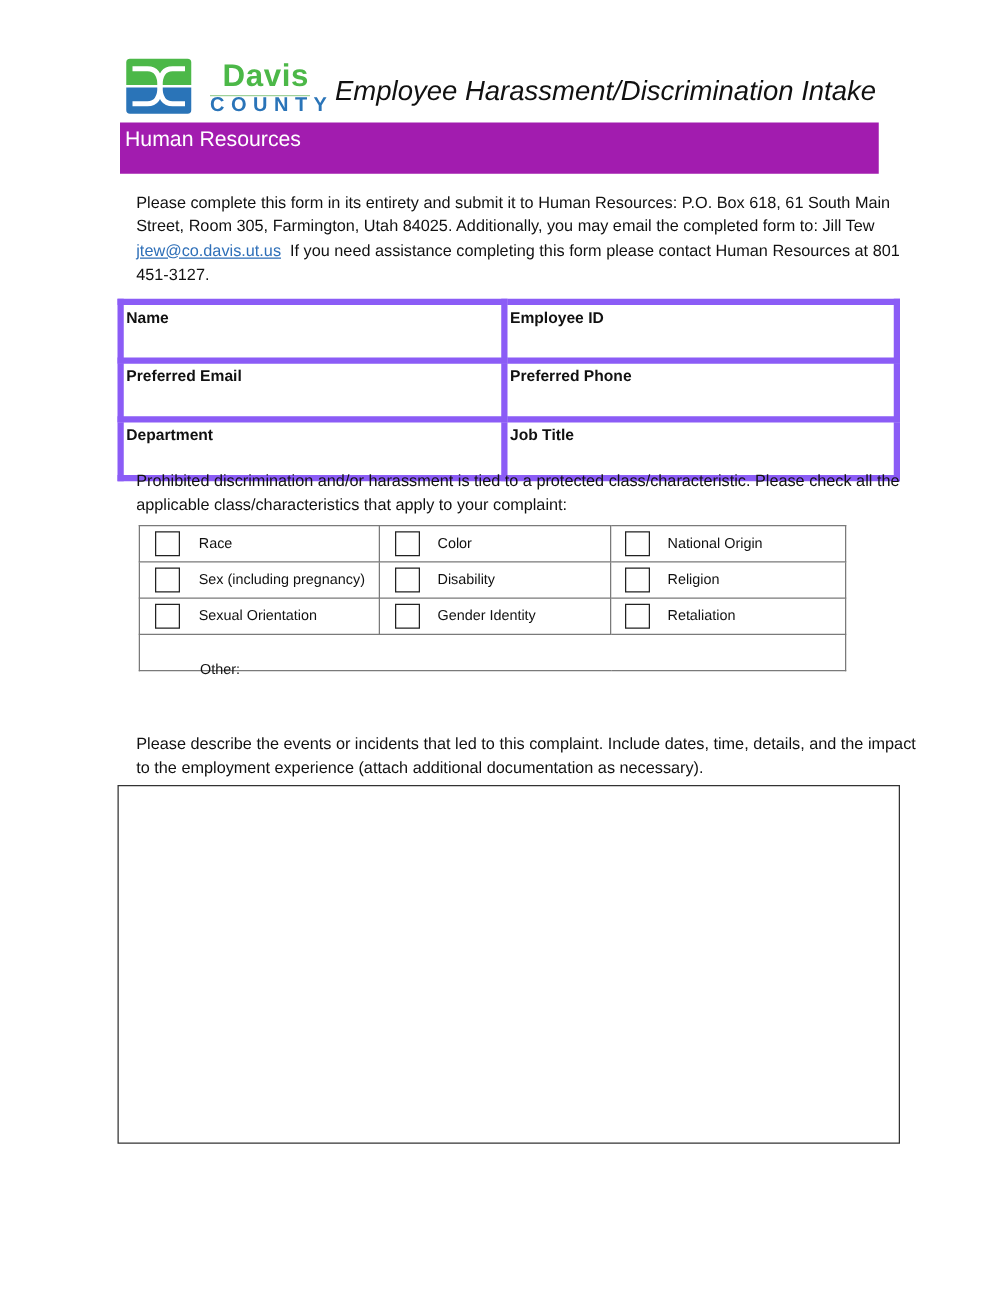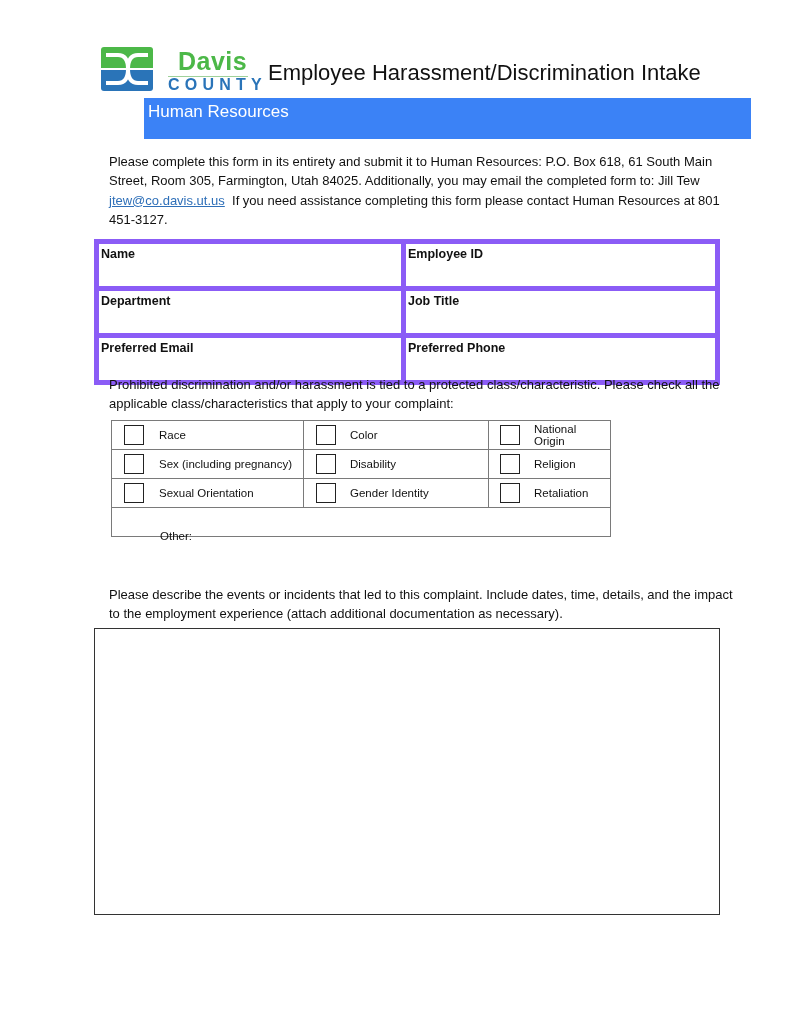--- a/index.html
+++ b/index.html
@@ -7,34 +7,34 @@
          font-family: "Liberation Sans", "DejaVu Sans", sans-serif; color: #111; }
 
   .logo { position: absolute; left: 98px; top: 46px; width: 155px; height: 46px; }
   .logo-mark { position: absolute; left: 0; top: 0; width: 58px; height: 46px; }
   .logo-word { position: absolute; left: 80px; top: 1px; font-weight: bold; font-size: 25px;
                color: #4cb848; letter-spacing: 0.5px; line-height: 28px; }
   .logo-rule { position: absolute; left: 70px; top: 30px; width: 80px; height: 1px; background: #9fd19a; }
   .logo-county { position: absolute; left: 70px; top: 32px; font-size: 16px; letter-spacing: 5.2px;
                  color: #2a74b8; font-weight: bold; line-height: 13px; }
 
-  .title { position: absolute; left: 268px; top: 59px; font-size: 22px; color: #111; line-height: 28px; }
+  .title { position: absolute; left: 268px; top: 59px; font-size: 22px; color: #111; line-height: 28px; font-style: italic; }
 
-  .banner { position: absolute; left: 96px; top: 98px; width: 607px; height: 41px; background: #3b82f6; margin-left: 48px; }
+  .banner { position: absolute; left: 96px; top: 98px; width: 607px; height: 41px; background: #a21caf; }
   .banner-text { position: absolute; left: 4px; top: 3px; color: #fff; font-size: 17px; line-height: 22px; }
 
   .para { position: absolute; left: 94px; width: 620px; font-size: 13px; line-height: 19.3px; color: #111; margin-left: 15px; }
   .para a { color: #2e6fb8; text-decoration: underline; }
 
   .info-table { position: absolute; left: 94px; top: 239px; width: 626px; border-collapse: collapse; }
   .info-table td { border: 5px solid #8b5cf6; height: 38px; vertical-align: top; padding: 2px 2px;
                    font-weight: bold; font-size: 12.5px; line-height: 16px; }
   .info-table td.left { width: 298px; }
 
-  .class-table { position: absolute; left: 111px; top: 420px; width: 500px; border-collapse: collapse; border-radius: 31px; }
+  .class-table { position: absolute; left: 111px; top: 420px; width: 566px; border-collapse: collapse; border-radius: 31px; }
   .class-table td { border: 1px solid #7a7a7a; height: 28px; padding: 0; font-size: 11.5px; vertical-align: middle; }
   .cb-cell { display: flex; align-items: center; height: 28px; }
   .cb { width: 20px; height: 20px; border: 1.5px solid #222; box-sizing: border-box; flex: 0 0 auto; background: #fff; }
   .cb-label { margin-left: 0; }
 
   .narrative { position: absolute; left: 94px; top: 628px; width: 626px; height: 287px;
                border: 1.5px solid #333; box-sizing: border-box; background: #fff; }
 </style>
 </head>
 <body>
@@ -62,26 +62,26 @@
   <span>Please complete this form in its entirety and submit it to Human Resources: P.O. Box 618, 61 South Main Street, Room 305, Farmington, Utah 84025. Additionally, you may email the completed form to: Jill Tew </span><a href="mailto:jtew@co.davis.ut.us">jtew@co.davis.ut.us</a><span style="white-space:pre-wrap;">  If you need assistance completing this form please contact Human Resources at 801 451-3127.</span>
 </div>
 
 <table class="info-table">
   <tbody>
       <tr>
     <td class="left"><span>Name</span></td>
     <td><span>Employee ID</span></td>
   </tr>
   <tr>
+    <td class="left"><span>Preferred Email</span></td>
+    <td><span>Preferred Phone</span></td>
+  </tr>
+  <tr>
     <td class="left"><span>Department</span></td>
     <td><span>Job Title</span></td>
-  </tr>
-  <tr>
-    <td class="left"><span>Preferred Email</span></td>
-    <td><span>Preferred Phone</span></td>
   </tr>
 </tbody>
   </table>
 
 <div class="para" style="top:375px; width:615px;">Prohibited discrimination and/or harassment is tied to a protected class/characteristic. Please check all the applicable class/characteristics that apply to your complaint:</div>
 
 <table class="class-table">
   <tbody>
       <tr>
     <td style="width:191px;">

